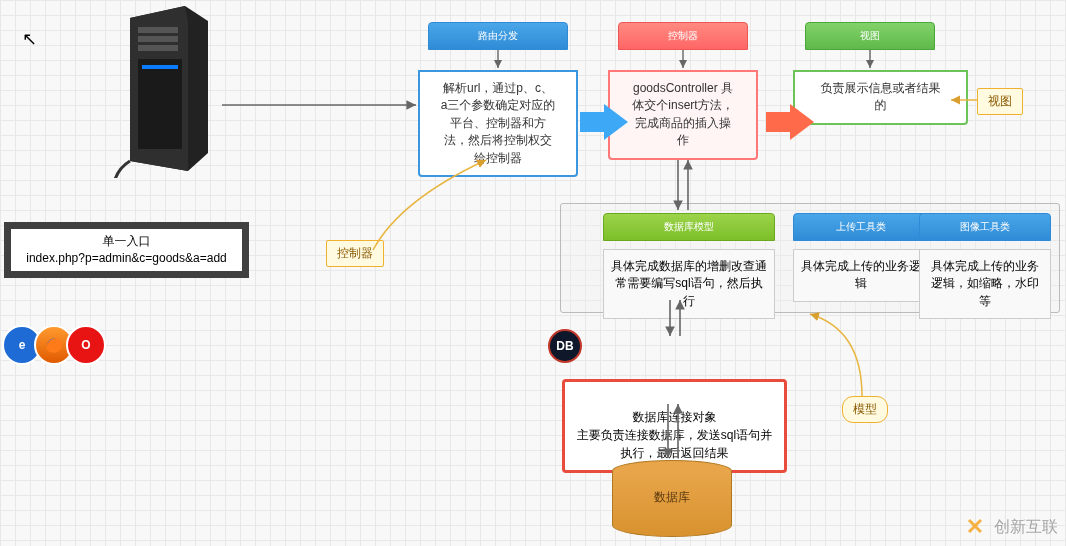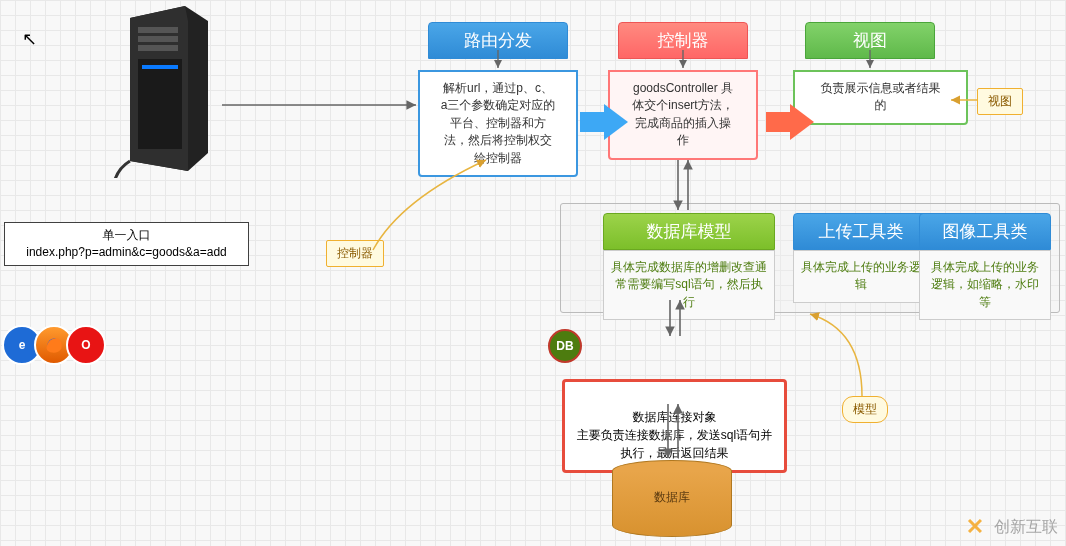--- a/index.html
+++ b/index.html
@@ -11,61 +11,61 @@
     background-image:
       linear-gradient(#e8e8e8 1px, transparent 1px),
       linear-gradient(90deg, #e8e8e8 1px, transparent 1px);
     background-size: 15px 15px;
     position: relative;
     overflow: hidden;
   }
   .node { position: absolute; }
   .title-bar {
     color: #fff; text-align: center; padding: 6px 4px;
-    border-radius: 4px 4px 0 0; font-size: 17px;
+    border-radius: 4px 4px 0 0; font-size: 10px;
   }
   .content-box {
     background: #fff; padding: 8px 20px; text-align: center;
     border-radius: 0 0 4px 4px; line-height: 1.45; color: #333;
   }
   
   .router .title-bar { background: linear-gradient(#4aa6e8,#2f8bd6); border:1px solid #2f8bd6;}
   .router .content-box { border: 2px solid #3b97e0; }
   
   .controller .title-bar { background: linear-gradient(#ff8a80,#f66); border:1px solid #e55;}
   .controller .content-box { border: 2px solid #f77; background:#fff5f5; }
   
   .view .title-bar { background: linear-gradient(#82d26a,#5fb94a); border:1px solid #4aa53a;}
   .view .content-box { border: 2px solid #6cc35a; }
   
   .green .title-bar { background: linear-gradient(#9cd34a,#7cbf2a); border:1px solid #6aa820;}
   .blue .title-bar { background: linear-gradient(#4aa6e8,#2f8bd6); border:1px solid #2f8bd6;}
   .flat-box {
     border: 1px solid #ccc; background:#f9f9f9; text-align:center;
-    padding: 8px 6px; line-height:1.45; color:#4d7c0f;
+    padding: 8px 6px; line-height:1.45; color:#000000;margin-top:8px;
   }
   .big-container {
     position:absolute; border:1px solid #bbb; background:rgba(240,240,240,0.3);
     border-radius:3px;
   }
   .entry-box {
-    border:1px solid #404040; background:#fff; text-align:center;
+    border:7px solid #404040; background:#fff; text-align:center;
     line-height:1.4; padding:4px 6px;
   }
   .label-box {
     border:1px solid #f0b030; background:#fffae0; color:#8a5a00;
     padding:4px 10px; border-radius:2px; text-align:center;
   }
   .db-box {
     border:3px solid #e74c3c; background:#fff; text-align:center;
     padding:8px 10px; line-height:1.5; border-radius:4px;
   }
   .db-circle {
     position:absolute; width:34px; height:34px; border-radius:50%;
-    background:#4d7c0f; color:#fff; font-weight:bold; font-size:12px;
+    background:#0f172a; color:#fff; font-weight:bold; font-size:12px;
     display:flex; align-items:center; justify-content:center;
     border:2px solid #c0392b;
   }
   .cylinder { position:absolute; }
   .cyl-top {
     width:100%; height:22px; background:#e8a54a; border-radius:50%;
     border:1px solid #b07820;
   }
   .cyl-body {
     width:100%; background:linear-gradient(#e8a54a,#d8922f);

